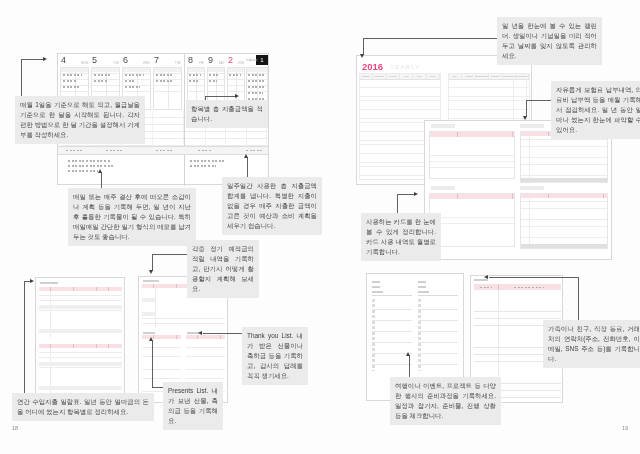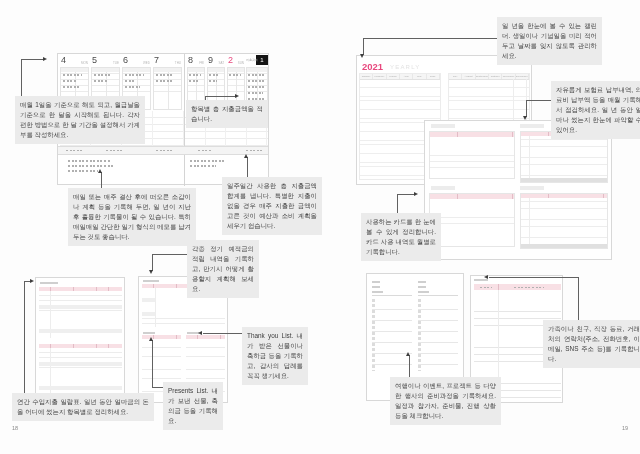--- a/index.html
+++ b/index.html
@@ -214,21 +214,21 @@
     <div class="pbody" style="left:3px;top:62px;width:39px;height:60px;
          background-image:repeating-linear-gradient(180deg,rgba(0,0,0,0) 0 3.9px,#ececec 3.9px 4.4px);"></div>
 
     <i class="labbar" style="left:48px;top:55px;width:12px;"></i>
     <div class="phead" style="left:47px;top:58px;width:39px;height:4px;"></div>
     <div class="pbody" style="left:47px;top:62px;width:39px;height:60px;
          background-image:repeating-linear-gradient(180deg,rgba(0,0,0,0) 0 3.9px,#ececec 3.9px 4.4px);"></div>
   </div>
 
   <div class="thumb" style="left:356px;top:55px;width:176px;height:130px;">
-    <span class="y2016">2021</span>
+    <span class="y2016">2016</span>
     <span class="ysub">YEARLY</span>
     <div class="cal-grid" style="left:2px;top:17px;width:82px;height:107px;">
       <div class="cal-head">
         <span>January</span>
         <span>February</span>
         <span>March</span>
         <span>April</span>
         <span>May</span>
         <span>June</span>
       </div>

